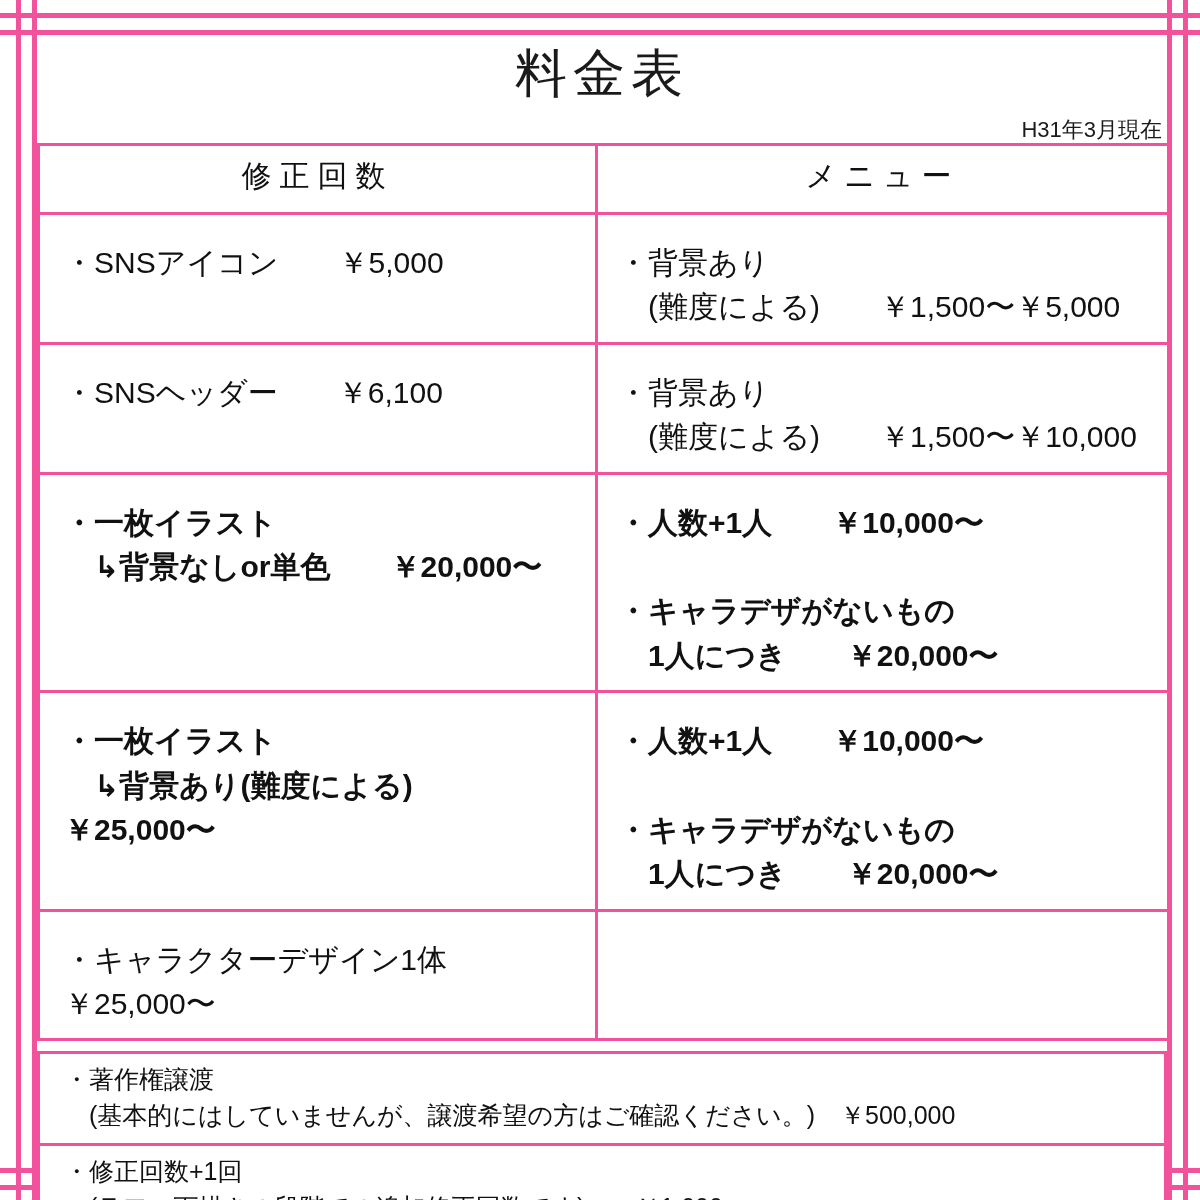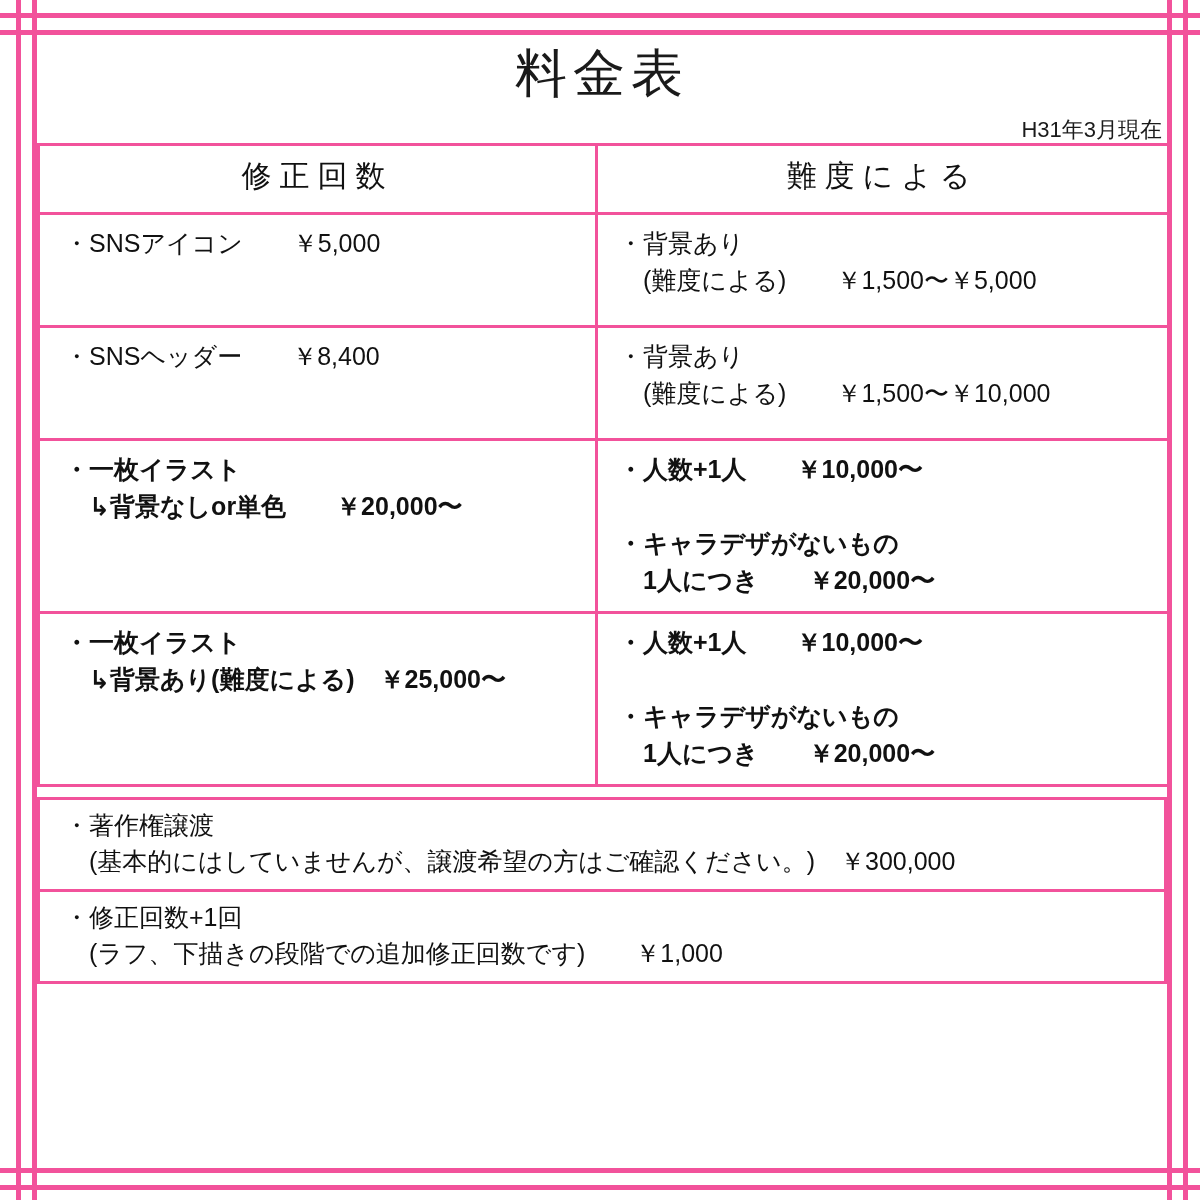--- a/index.html
+++ b/index.html
@@ -99,25 +99,26 @@
     text-align: center;
     font-size: 30px;
     font-weight: 400;
     letter-spacing: 8px;
     padding: 8px 0 10px 0;
     height: 44px;
     vertical-align: middle;
   }
 
   .cell-inner {
-    font-size: 25px;
+    font-size: 30px;
     line-height: 1.48;
     padding-left: 24px;
     padding-right: 26px;
     white-space: pre-wrap;
+    margin-top: 16px;
   }
   .cell-opt .cell-inner { padding-left: 20px; }
 
   .row-tall td { height: 118px; font-weight: bold; }
   .row-mid  td { height: 88px; }
   .row-short td { height: 48px; }
 
   .empty-cell .cell-inner { min-height: 1px; }
 
   
@@ -165,36 +166,36 @@
     </div>
 
     <table class="price-table">
       <colgroup>
         <col class="col-menu">
         <col class="col-opt">
       </colgroup>
       <thead>
         <tr>
           <th class="hdr-cell">修正回数</th>
-          <th class="hdr-cell">難度による</th>
+          <th class="hdr-cell">メニュー</th>
         </tr>
       </thead>
       <tbody>
         <tr class="row-mid">
           <td class="cell-menu">
             <div class="cell-inner">・SNSアイコン　　￥5,000</div>
           </td>
           <td class="cell-opt">
             <div class="cell-inner">・背景あり
 　(難度による)　　￥1,500〜￥5,000</div>
           </td>
         </tr>
         <tr class="row-mid">
           <td class="cell-menu">
-            <div class="cell-inner">・SNSヘッダー　　￥8,400</div>
+            <div class="cell-inner">・SNSヘッダー　　￥6,100</div>
           </td>
           <td class="cell-opt">
             <div class="cell-inner">・背景あり
 　(難度による)　　￥1,500〜￥10,000</div>
           </td>
         </tr>
         <tr class="row-tall">
           <td class="cell-menu">
             <div class="cell-inner">・一枚イラスト
 　↳背景なしor単色　　￥20,000〜</div>
@@ -209,33 +210,41 @@
         <tr class="row-tall">
           <td class="cell-menu">
             <div class="cell-inner">・一枚イラスト
 　↳背景あり(難度による)　￥25,000〜</div>
           </td>
           <td class="cell-opt">
             <div class="cell-inner">・人数+1人　　￥10,000〜
 
 ・キャラデザがないもの
 　1人につき　　￥20,000〜</div>
+          </td>
+        </tr>
+        <tr class="row-short">
+          <td class="cell-menu">
+            <div class="cell-inner">・キャラクターデザイン1体　￥25,000〜</div>
+          </td>
+          <td class="cell-opt empty-cell">
+            <div class="cell-inner"></div>
           </td>
         </tr>
       </tbody>
     </table>
 
     <div class="mid-gap"></div>
 
     <table class="notes-table">
       <tbody>
         <tr>
           <td>
             <div class="note-inner">・著作権譲渡
-　(基本的にはしていませんが、譲渡希望の方はご確認ください。)　￥300,000</div>
+　(基本的にはしていませんが、譲渡希望の方はご確認ください。)　￥500,000</div>
           </td>
         </tr>
         <tr>
           <td>
             <div class="note-inner">・修正回数+1回
 　(ラフ、下描きの段階での追加修正回数です)　　￥1,000</div>
           </td>
         </tr>
 
       </tbody>

